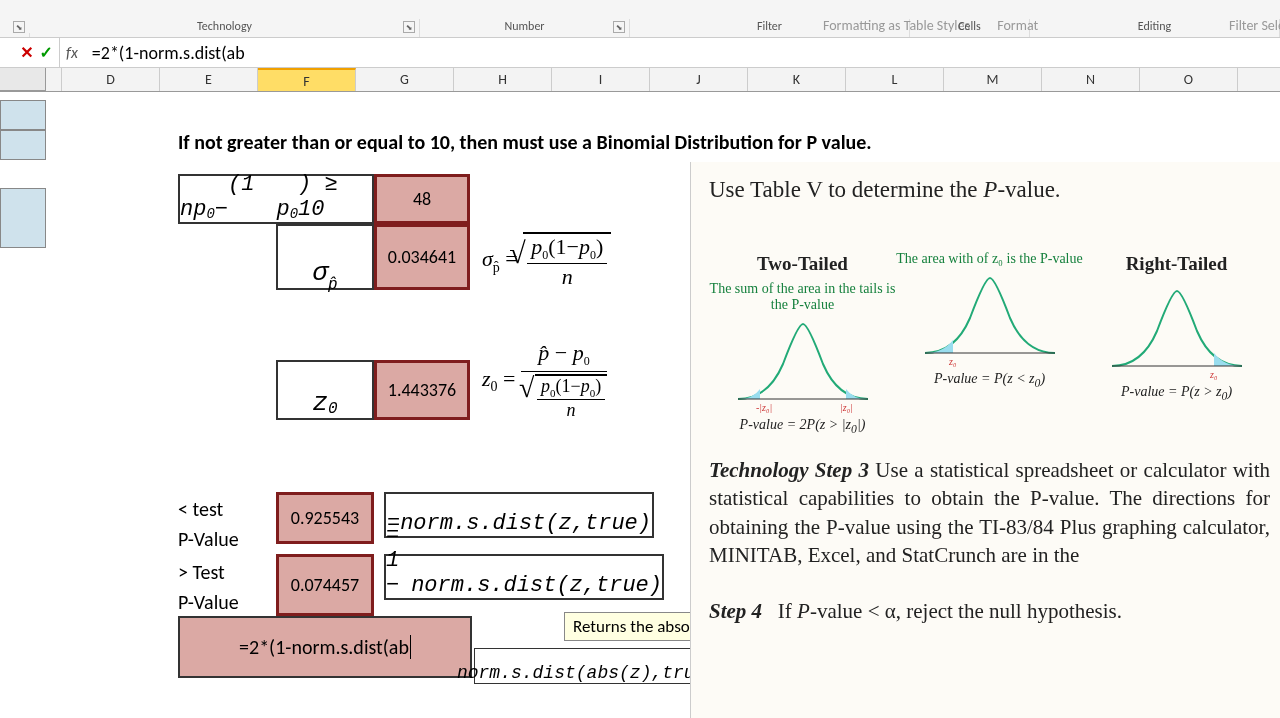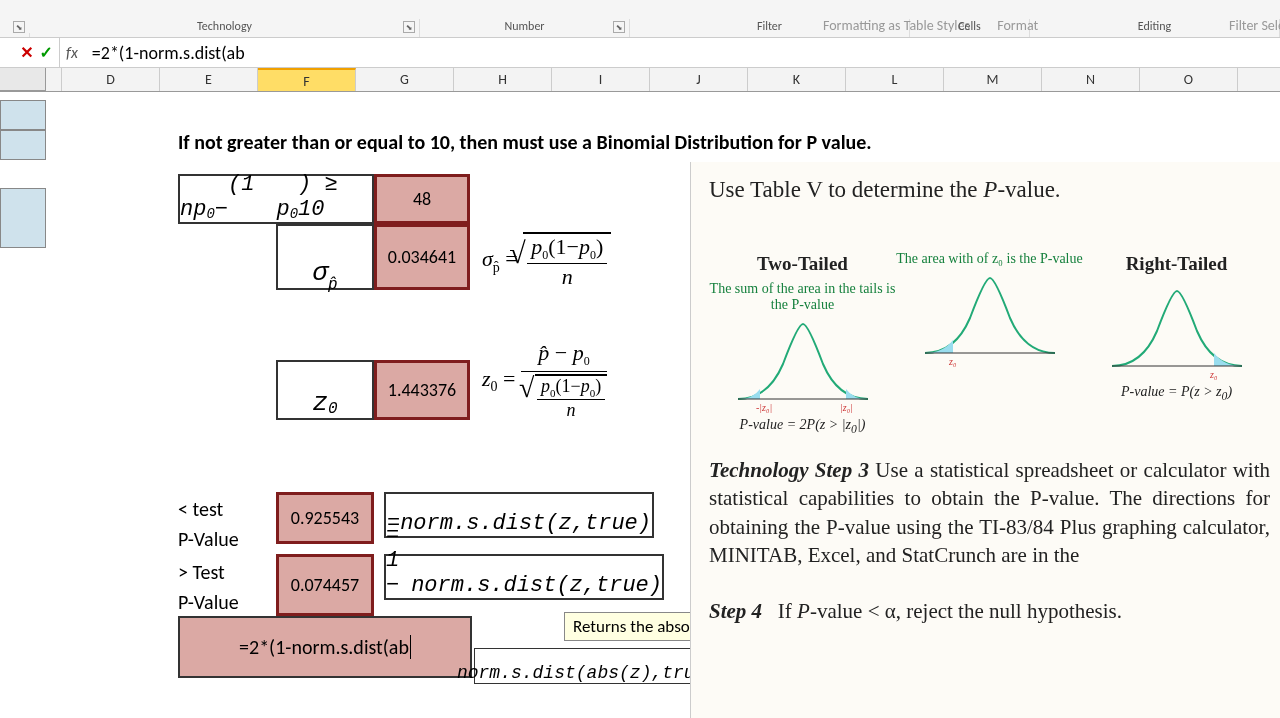--- a/index.html
+++ b/index.html
@@ -185,20 +185,21 @@
         <div class="pv"><i>P</i>-value = 2<i>P</i>(<i>z</i> &gt; |<i>z</i><sub>0</sub>|)</div>
       </div>
       <div class="col3">
         <div class="sub">The area with of z₀ is the P-value</div>
         <svg class="curve-svg" width="150" height="100">
           <path d="M10,85 Q40,85 55,50 Q70,10 75,10 Q80,10 95,50 Q110,85 140,85" fill="none" stroke="#2a7" stroke-width="2"></path>
           <path d="M10,85 Q28,85 38,72 L38,85 Z" fill="#9de"></path>
           <line x1="10" y1="85" x2="140" y2="85" stroke="#333"></line>
           <text x="34" y="97" font-size="10" fill="#c33" font-style="italic">z₀</text>
         </svg>
+        <div class="pv"><i>P</i>-value = <i>P</i>(<i>z</i> &lt; <i>z</i><sub>0</sub>)</div>
       </div>
       <div class="col3">
         <div class="ttl">Right-Tailed</div>
         <svg class="curve-svg" width="150" height="100">
           <path d="M10,85 Q40,85 55,50 Q70,10 75,10 Q80,10 95,50 Q110,85 140,85" fill="none" stroke="#2a7" stroke-width="2"></path>
           <path d="M140,85 Q122,85 112,72 L112,85 Z" fill="#9de"></path>
           <line x1="10" y1="85" x2="140" y2="85" stroke="#333"></line>
           <text x="108" y="97" font-size="10" fill="#c33" font-style="italic">z₀</text>
         </svg>
         <div class="pv"><i>P</i>-value = <i>P</i>(<i>z</i> &gt; <i>z</i><sub>0</sub>)</div>

